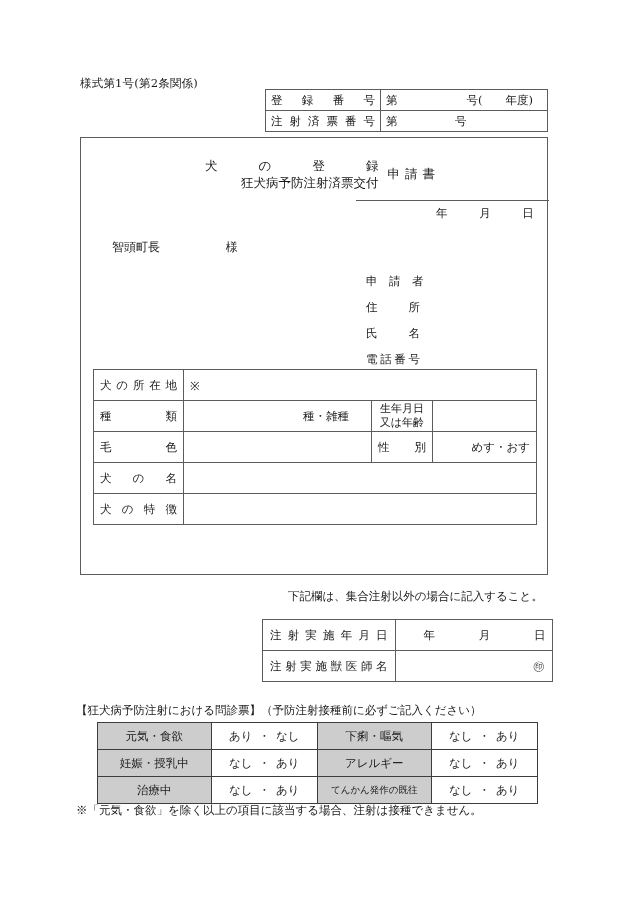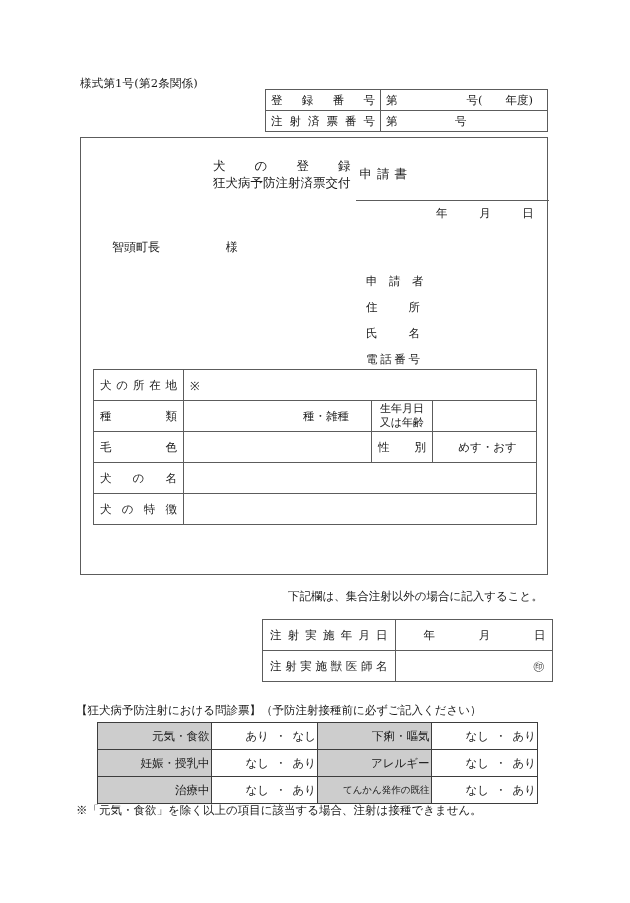--- a/index.html
+++ b/index.html
@@ -59,37 +59,37 @@
     left: 80px;
     top: 137px;
     width: 468px;
     height: 438px;
     border: 1px solid #5c5c5c;
     box-sizing: border-box;
   }
 
   
   #form-title-wrap {
-    left: 132px;
+    left: 124px;
     top: 19px;
     display: flex;
     align-items: center;
   }
   #title-stack {
     display: flex;
     flex-direction: column;
     font-size: 12.5px;
     line-height: 17px;
   }
   #title-line-1 {
     text-align: justify;
     text-align-last: justify;
     white-space: nowrap;
   }
-  #title-line-2 { white-space: nowrap; }
+  #title-line-2 { white-space: nowrap; margin-left: 36px; }
   #title-suffix {
     font-size: 12.5px;
     margin-left: 9px;
     letter-spacing: 5px;
     white-space: nowrap;
   }
 
   
   #date-rule {
     left: 275px;
@@ -158,21 +158,21 @@
     font-size: 11px;
     white-space: nowrap;
   }
   #dog-table td.c-sexlabel {
     width: 48px;
     text-align: justify;
     text-align-last: justify;
     white-space: nowrap;
   }
   #dog-table td.c-blank { width: 85px; }
-  #dog-table td.c-sexval { width: 85px; text-align: center; padding-left: 12px; }
+  #dog-table td.c-sexval { width: 85px; text-align: right; padding-left: 12px; }
 
   
   #box-footnote {
     left: 14px;
     top: 409px;
     font-size: 11.5px;
     white-space: nowrap;
   }
 
   
@@ -222,21 +222,21 @@
   #questionnaire-table {
     left: 97px;
     top: 722px;
     width: 441px;
     border-collapse: collapse;
     font-size: 11.5px;
   }
   #questionnaire-table td {
     border: 1px solid #3d3d3d;
     height: 24px;
-    text-align: right;
+    text-align: center;
     vertical-align: middle;
     white-space: nowrap;
   }
   #questionnaire-table td.qlabel {
     background: #cdcdcd;
     width: 109px;
   }
   #questionnaire-table td.qlabel.small { font-size: 9.5px; }
   #questionnaire-table td.qans { width: 102px; font-family: Liberation Serif, serif; }
   .mid-dot { margin: 0 6px; }

